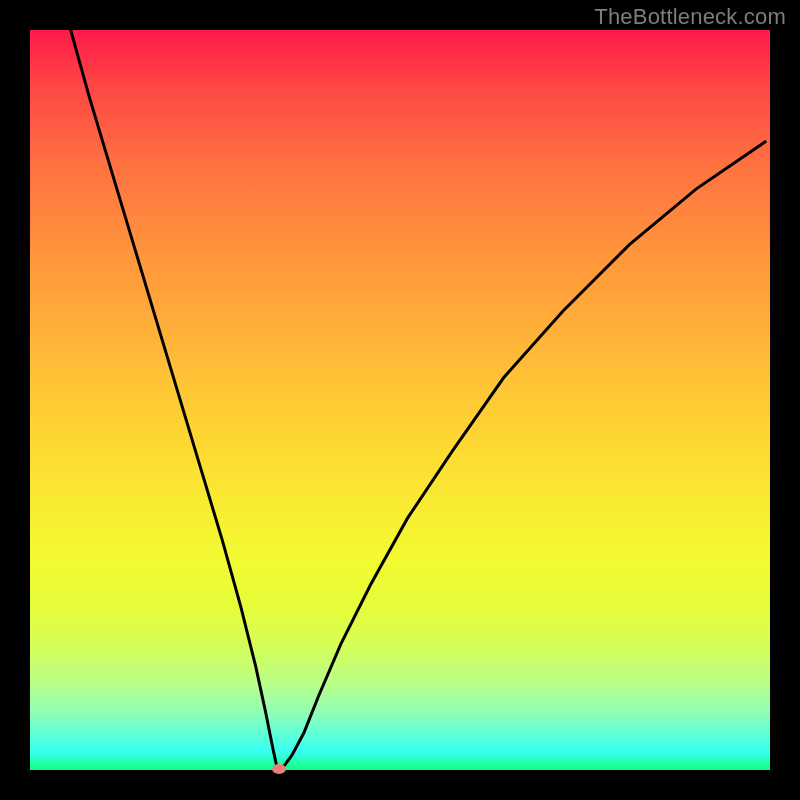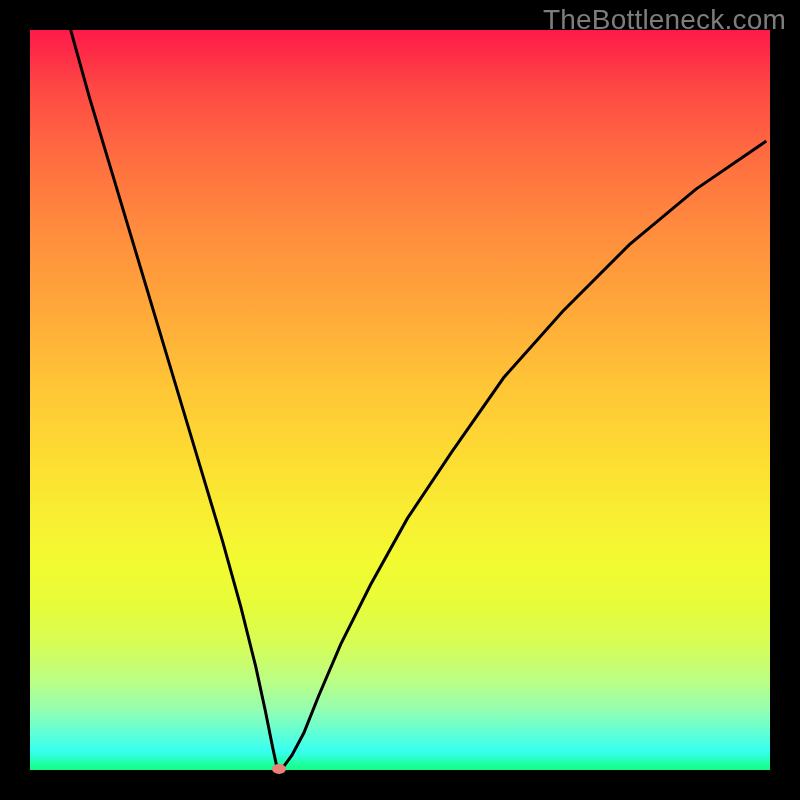--- a/index.html
+++ b/index.html
@@ -15,21 +15,21 @@
     position: relative;
     width: 800px;
     height: 800px;
     background: #000;
   }
   .watermark {
     position: absolute;
     top: 4px;
     right: 14px;
     color: #7d7d7d;
-    font-size: 28px;
+    font-size: 22px;
     font-weight: 400;
     letter-spacing: 0.2px;
     z-index: 5;
   }
   .plot-area {
     position: absolute;
     left: 30px;
     top: 30px;
     width: 740px;
     height: 740px;

